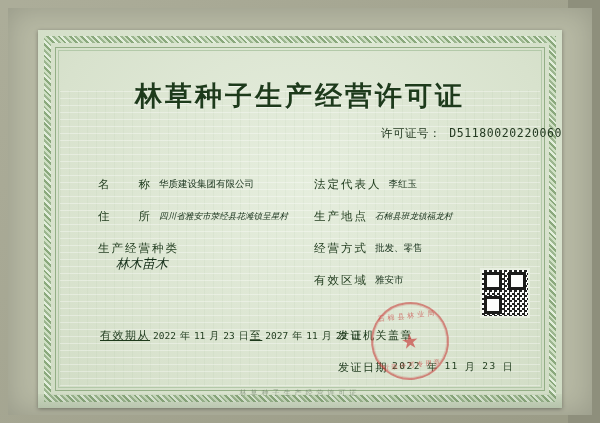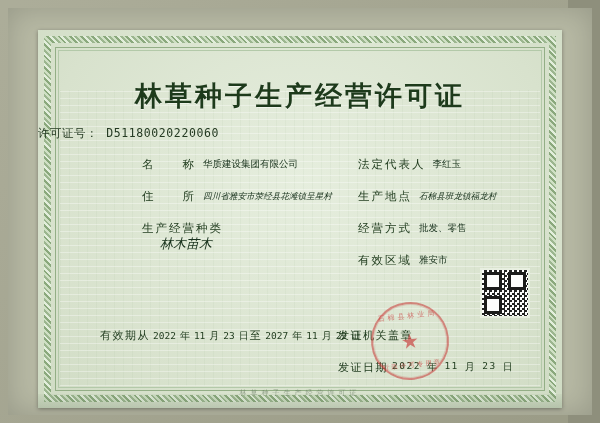--- a/index.html
+++ b/index.html
@@ -82,36 +82,35 @@
     font-weight: bold;
     font-size: 27px;
     letter-spacing: 3px;
     color: #1d3a1b;
     text-shadow: 0 1px 0 rgba(255,255,255,0.5);
   }
   .serial {
     position: absolute;
     left: 0; right: 0;
     top: 96px;
-    text-align: left;
+    text-align: right;
     font-size: 11.5px;
     color: #243a22;
     letter-spacing: 0.5px;
   }
   .serial .label { margin-right: 4px; }
   .serial .value { font-family: "DejaVu Sans Mono", monospace; letter-spacing: 0.6px; }
 
   
   .fields {
     position: absolute;
     left: 60px;
-    top: 112px;
+    top: 132px;
     width: 406px;
     height: 130px;
-    margin-left: 44px;
   }
   .col {
     position: absolute;
     top: 0;
     width: 196px;
   }
   .col.left { left: 0; }
   .col.right { left: 216px; }
   .row {
     display: flex;
@@ -147,21 +146,21 @@
   .validity {
     position: absolute;
     left: 62px;
     top: 298px;
     font-size: 11px;
     color: #1e3a1c;
     display: flex;
     align-items: baseline;
     white-space: nowrap;
   }
-  .validity .lbl { letter-spacing: 1.5px; }
+  .validity .lbl { letter-spacing: 1.5px; text-decoration: underline; }
   .validity .num {
     font-size: 9.5px;
     margin: 0 3px;
     font-family: "DejaVu Sans Mono", monospace;
   }
   .validity .u { font-size: 10px; margin: 0 1px; }
 
   .issuer {
     position: absolute;
     left: 300px;

